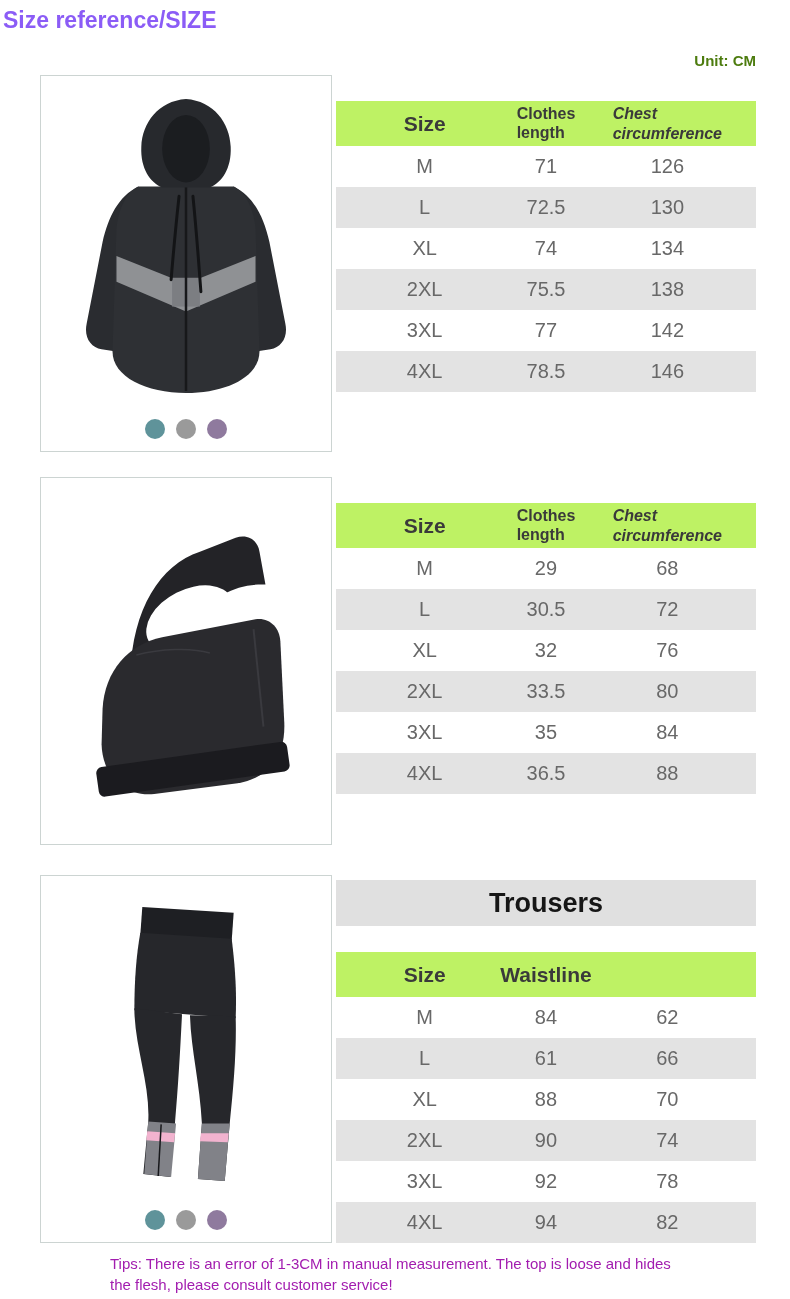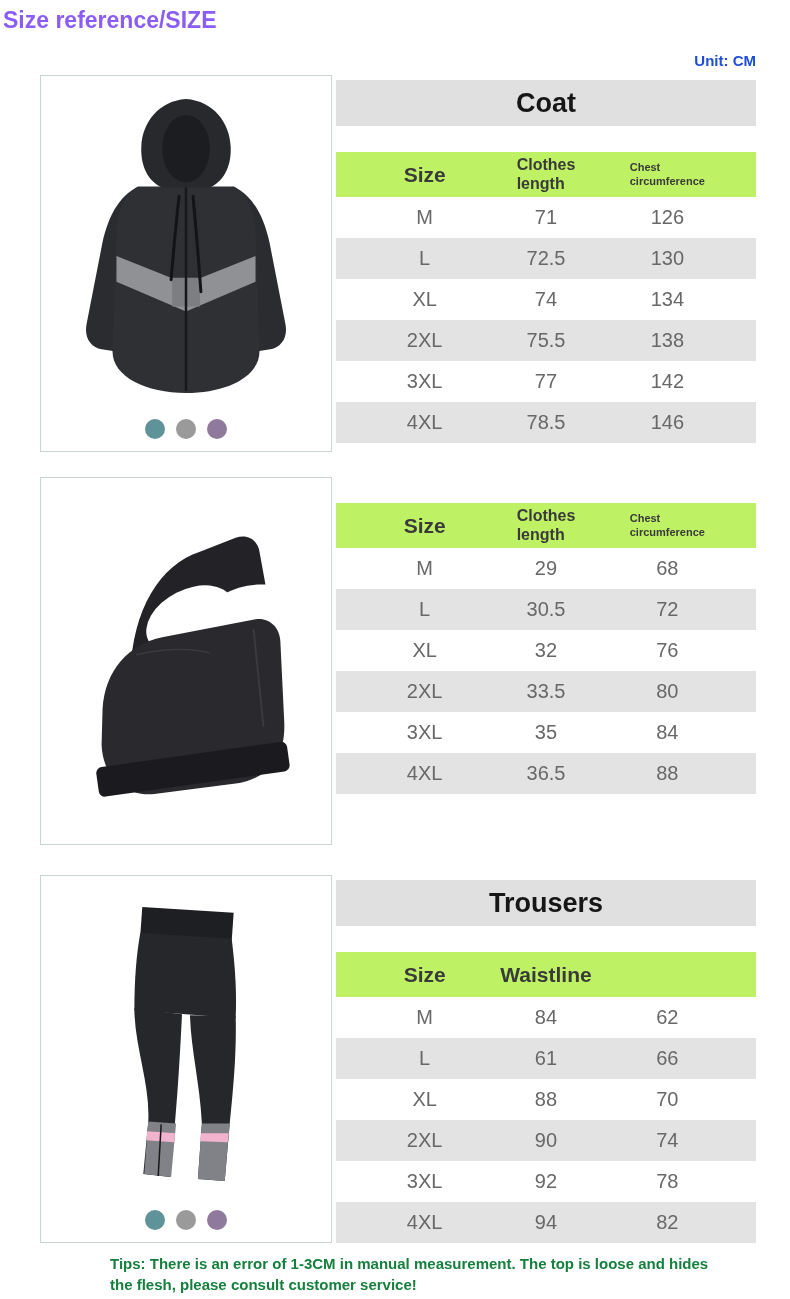--- a/index.html
+++ b/index.html
@@ -6,21 +6,21 @@
   body{
     width:790px;height:1299px;position:relative;background:#ffffff;
     font-family:"Liberation Sans", sans-serif;overflow:hidden;
   }
   .page-title{
     position:absolute;top:7px;left:3px;width:100%;
     font-size:23px;font-weight:bold;color:#8b5cf6;letter-spacing:0;
   }
   .unit-label{
     position:absolute;top:52px;right:34px;
-    font-size:15px;font-weight:bold;color:#1d4ed8;
+    font-size:15px;font-weight:bold;color:#4d7c0f;
   }
   .section{position:absolute;left:0;width:790px;}
   .card{
     position:absolute;left:40px;top:0;width:290px;
     border:1px solid #ccd4d2;background:#fff;box-sizing:content-box;
   }
   .card svg{display:block;margin:0 auto;}
   .dots{
     position:absolute;bottom:12px;left:0;width:100%;
     display:flex;justify-content:center;gap:11px;
@@ -33,30 +33,30 @@
   }
   .col-row{
     margin-top:26px;height:45px;background:#bef264;
     display:grid;grid-template-columns:1fr 1fr 1fr;align-items:center;
     padding:0 28px;
   }
   .col-cell{text-align:center;}
   .col-inner{display:inline-block;text-align:left;font-weight:bold;color:#3a3a3a;vertical-align:middle;}
   .col-inner.lg{font-size:21px;}
   .col-inner.md{font-size:16px;line-height:1.18;}
-  .col-inner.sm{font-size:11px;line-height:1.25;}
+  .col-inner.sm{font-size:16px;line-height:1.25;font-style:italic;}
   .tbl-body .data-row{
     height:41px;display:grid;grid-template-columns:1fr 1fr 1fr;
     align-items:center;padding:0 28px;background:#ffffff;
   }
   .tbl-body .data-row:nth-child(even){background:#e3e3e3;}
   .cell{text-align:center;font-size:20px;color:#686868;}
   .tips{
     position:absolute;left:110px;top:1253px;width:620px;
-    font-size:15px;font-weight:bold;color:#15803d;
+    font-size:15px;font-weight:normal;color:#a21caf;
     line-height:1.4;white-space:pre-line;
   }
 </style>
 </head>
 <body>
 
 <div class="page-title">Size reference/SIZE</div>
 <div class="unit-label">Unit: CM</div>
 
 <section class="section" style="top:75px;height:377px;">
@@ -80,21 +80,20 @@
       <path d="M139 112 C135 148 133 172 131 196" stroke="#131416" stroke-width="3" fill="none" stroke-linecap="round"></path>
       <path d="M153 112 C157 152 159 182 161 208" stroke="#131416" stroke-width="3" fill="none" stroke-linecap="round"></path>
     </svg>
     <div class="dots">
         <span class="dot" style="background: rgb(95, 147, 154);"></span>
         <span class="dot" style="background: rgb(154, 154, 154);"></span>
         <span class="dot" style="background: rgb(143, 122, 158);"></span>
       </div>
   </div>
   <div class="size-table">
-    <div class="tbl-title">Coat</div>
     <div class="col-row">
         <div class="col-cell"><span class="col-inner lg">Size</span></div>
         <div class="col-cell"><span class="col-inner md">Clothes<br>length</span></div>
         <div class="col-cell"><span class="col-inner sm">Chest<br>circumference</span></div>
       </div>
     <div class="tbl-body">
         <div class="data-row">
           <div class="cell">M</div>
           <div class="cell">71</div>
           <div class="cell">126</div>

